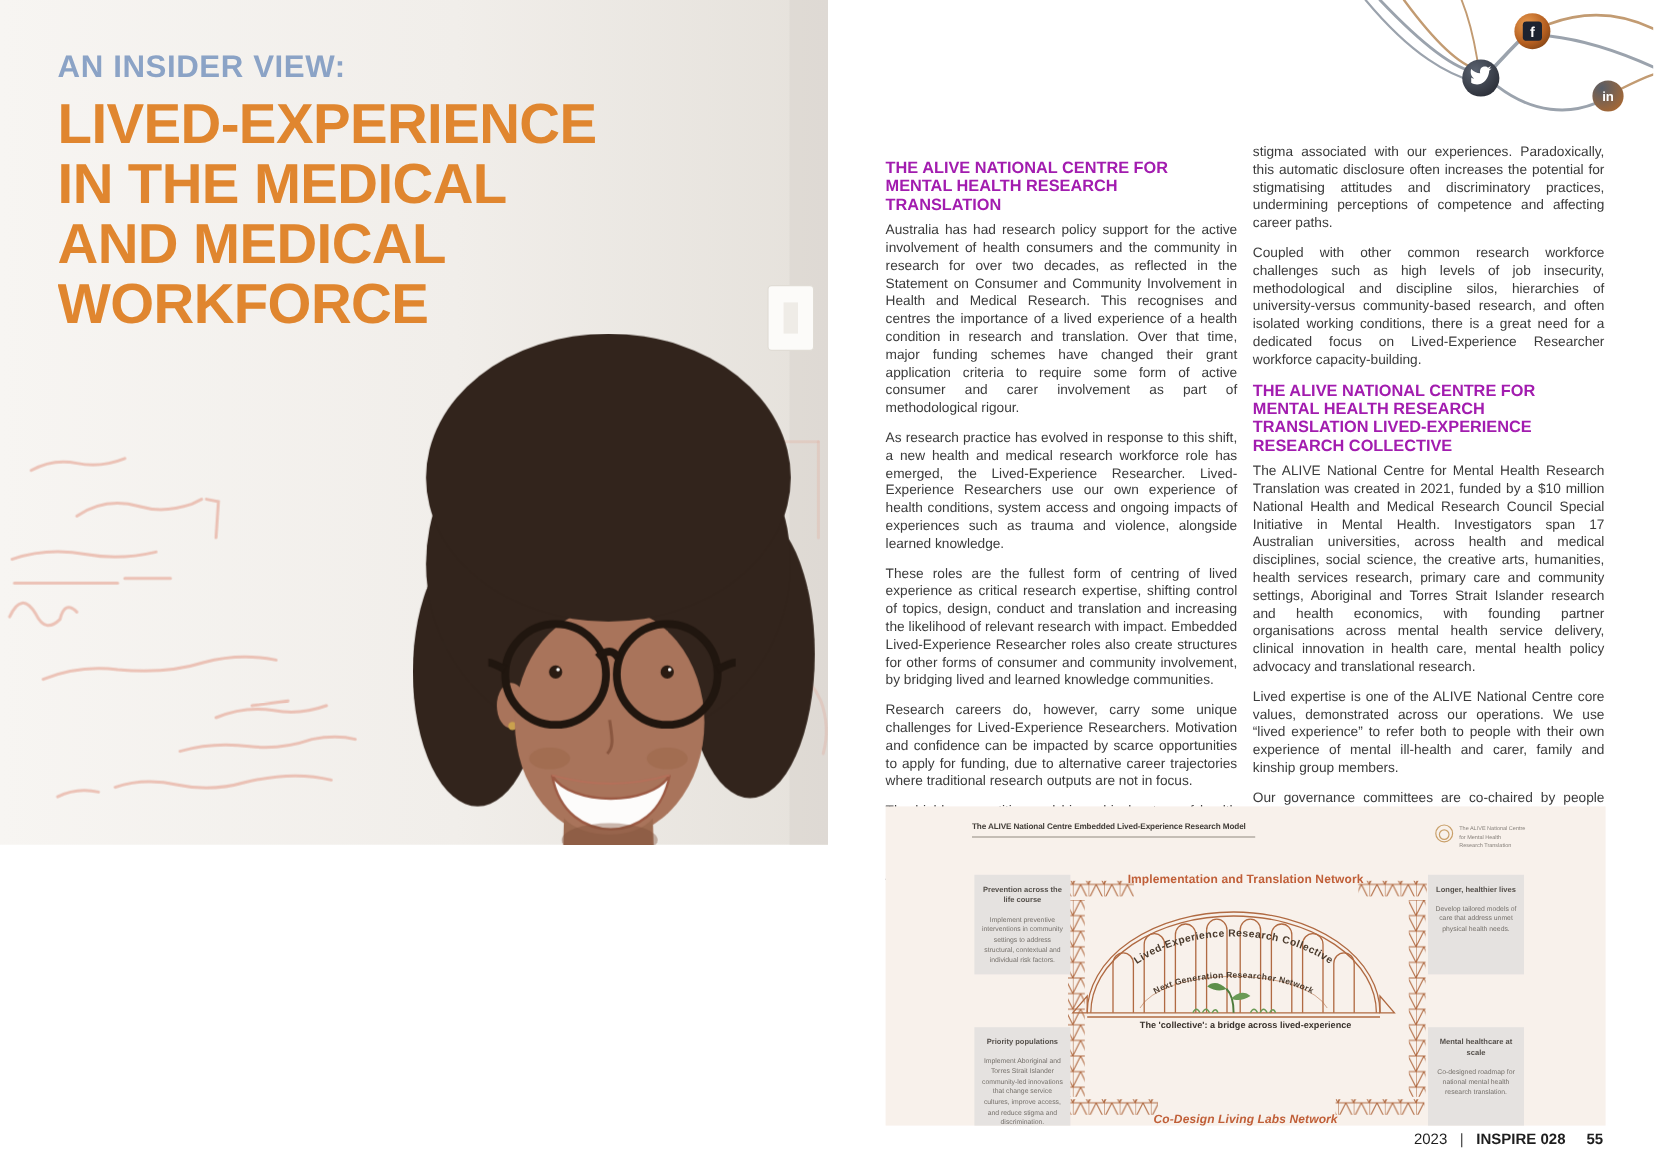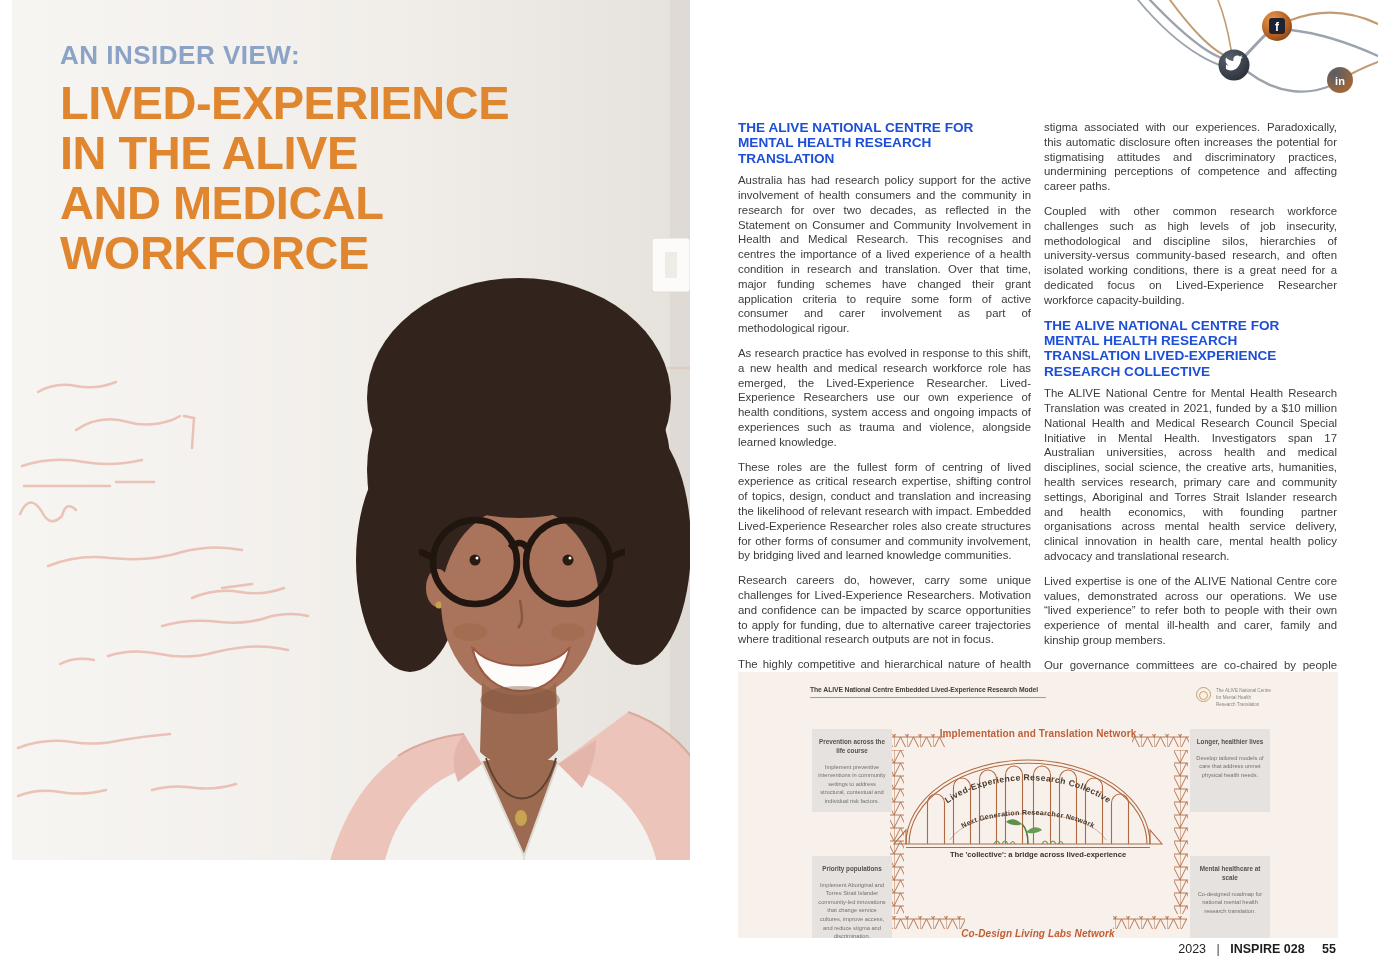--- a/index.html
+++ b/index.html
@@ -1,36 +1,36 @@
 <!DOCTYPE html>
 <html><head>
 <meta charset="utf-8">
 <style>
   html,body{margin:0;padding:0;background:#ffffff;}
   .spread{position:relative;width:1378px;height:976px;background:#ffffff;overflow:hidden;
           font-family:"Liberation Sans",sans-serif;}
   
-  .page-left{position:absolute;left:12px;top:0;width:690px;height:860px;overflow:hidden;text-decoration:underline;}
+  .page-left{position:absolute;left:0;top:0;width:690px;height:704px;overflow:hidden;text-decoration:underline;}
   .photo-svg{position:absolute;left:0;top:0;}
   .headline{position:absolute;left:48px;top:40px;width:600px;}
   .kicker{font-size:26px;font-weight:bold;color:#8ba3c6;letter-spacing:.5px;margin-bottom:7px;}
   .title-line{display:block;font-size:47px;font-weight:bold;color:#e0862f;line-height:50px;letter-spacing:-.5px;}
   .footer{position:absolute;font-size:12.5px;color:#1d1d1d;white-space:nowrap;}
   .footer-left{left:48px;top:942px;margin-left:48px;}
   .footer-right{right:42px;top:942px;}
   .footer .bold{font-weight:bold;}
   .footer .gap-l{margin-left:14px;}
   .footer .sep{margin:0 7px;color:#444;font-weight:normal;}
   
   .page-right{position:absolute;left:690px;top:0;width:688px;height:976px;background:#fff;}
   .social-svg{position:absolute;right:0;top:0;}
   .col{position:absolute;width:293px;text-align:justify;color:#3b3b3b;font-size:11.4px;line-height:14.8px;}
   .col1{left:48px;top:120px;}
   .col2{left:354px;top:120px;}
-  .col h2{font-size:13.6px;line-height:15.4px;color:#1d4ed8;margin:0 0 7px 0;text-align:left;}
+  .col h2{font-size:13.6px;line-height:15.4px;color:#a21caf;margin:12px 0 7px 0;text-align:left;}
   .col h2.h2-mid{margin-top:2px;}
   .col p{margin:0 0 10px 0;}
   
   .diagram{position:absolute;left:48px;top:672px;width:600px;height:266px;background:#f8f1eb;}
   .dg-svg{position:absolute;left:0;top:0;}
   .dg-title{position:absolute;left:72px;top:14px;width:236px;font-size:6.8px;font-weight:bold;color:#45403b;
             letter-spacing:-.1px;border-bottom:1px solid #a39b92;padding-bottom:4px;white-space:nowrap;overflow:visible;}
   .dg-logo{position:absolute;left:458px;top:15px;display:flex;align-items:flex-start;}
   .dg-logo-circle{width:13px;height:13px;border:1px solid #c9a06a;border-radius:50%;margin-right:5px;position:relative;}
   .dg-logo-circle::after{content:"";position:absolute;left:2px;top:3px;width:7px;height:7px;border:1px solid #c9a06a;border-radius:50%;}
@@ -146,21 +146,21 @@
         <path d="M584,740 L546,764 L570,788 C580,770 584,754 584,740 Z" fill="#e4b5aa"></path>
         <path d="M386,756 C404,744 430,736 452,734" stroke="#d9a99e" stroke-width="2" fill="none"></path>
         <path d="M616,712 C646,722 670,740 690,772" stroke="#d9a99e" stroke-width="2" fill="none"></path>
       </g>
     </svg>
 
     <div class="headline">
       <div class="kicker">AN INSIDER VIEW:</div>
       <h1 style="margin:0;">
         <span class="title-line">LIVED-EXPERIENCE</span>
-        <span class="title-line">IN THE ALIVE</span>
+        <span class="title-line">IN THE MEDICAL</span>
         <span class="title-line">AND MEDICAL</span>
         <span class="title-line">WORKFORCE</span>
       </h1>
     </div>
 
     <div class="footer footer-left">
       <span class="bold">54</span>
       <span class="bold gap-l">INSPIRE 028</span>
       <span class="sep">|</span>
       <span>2023</span>

